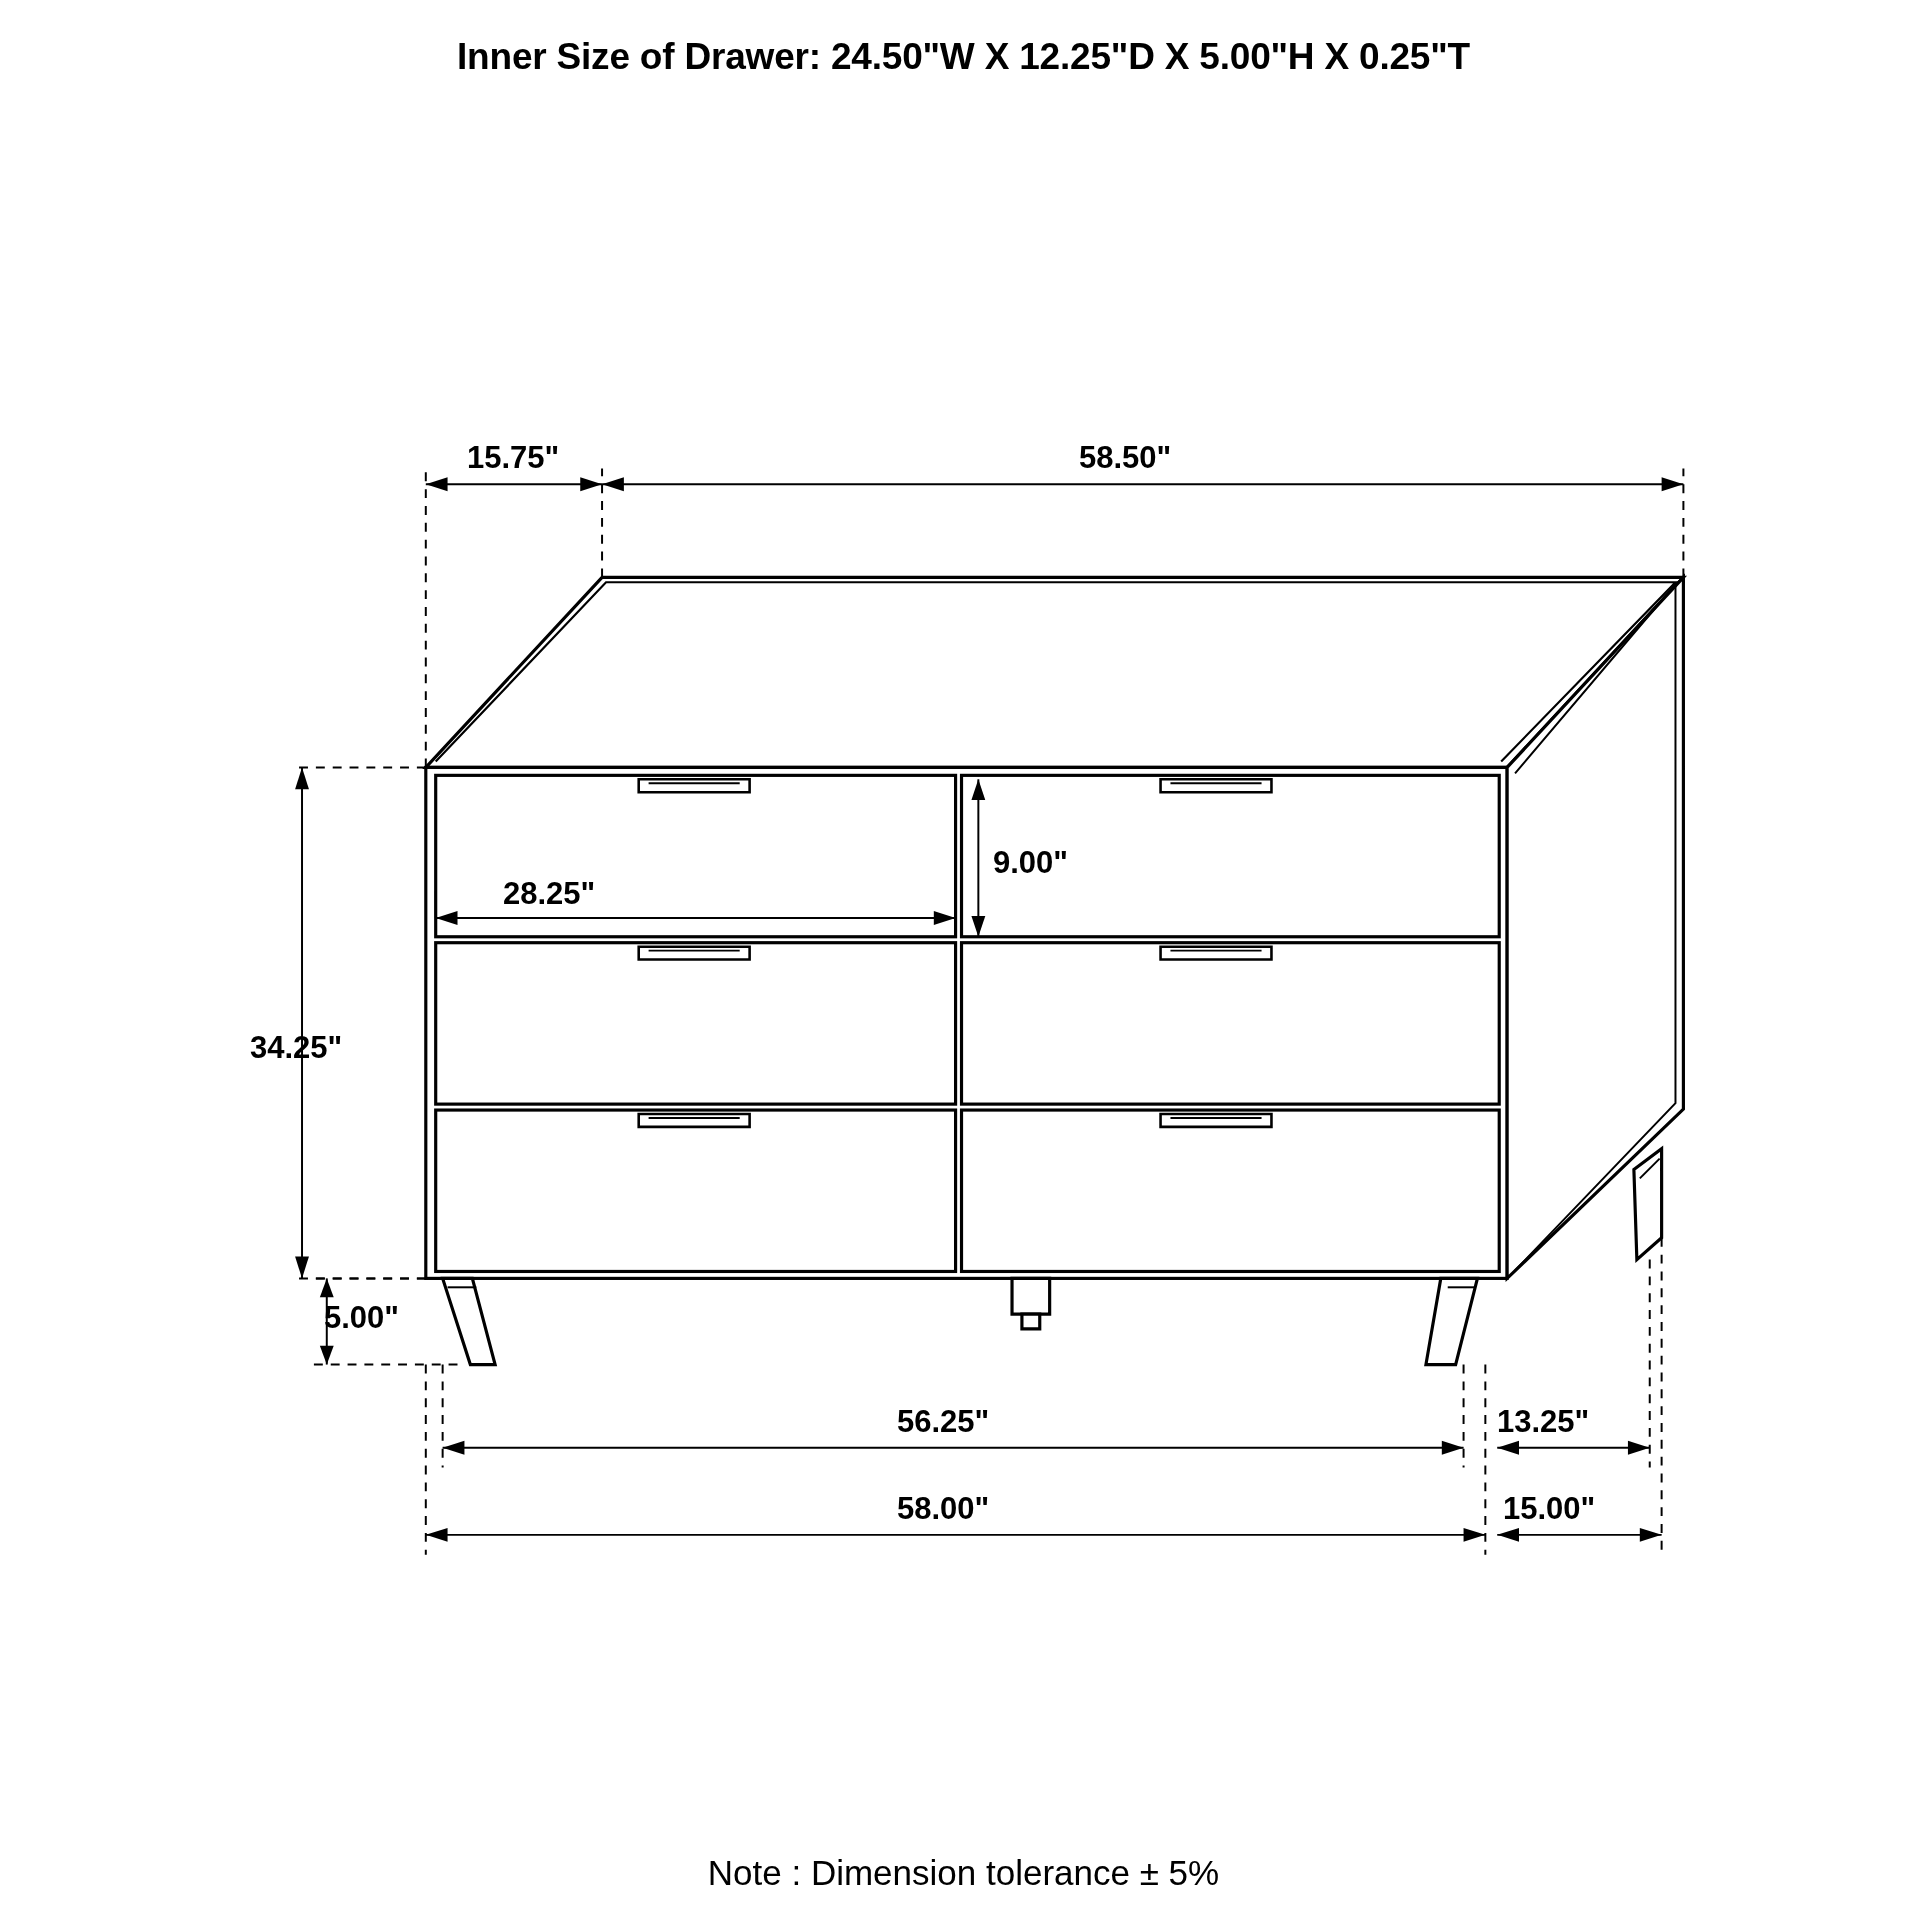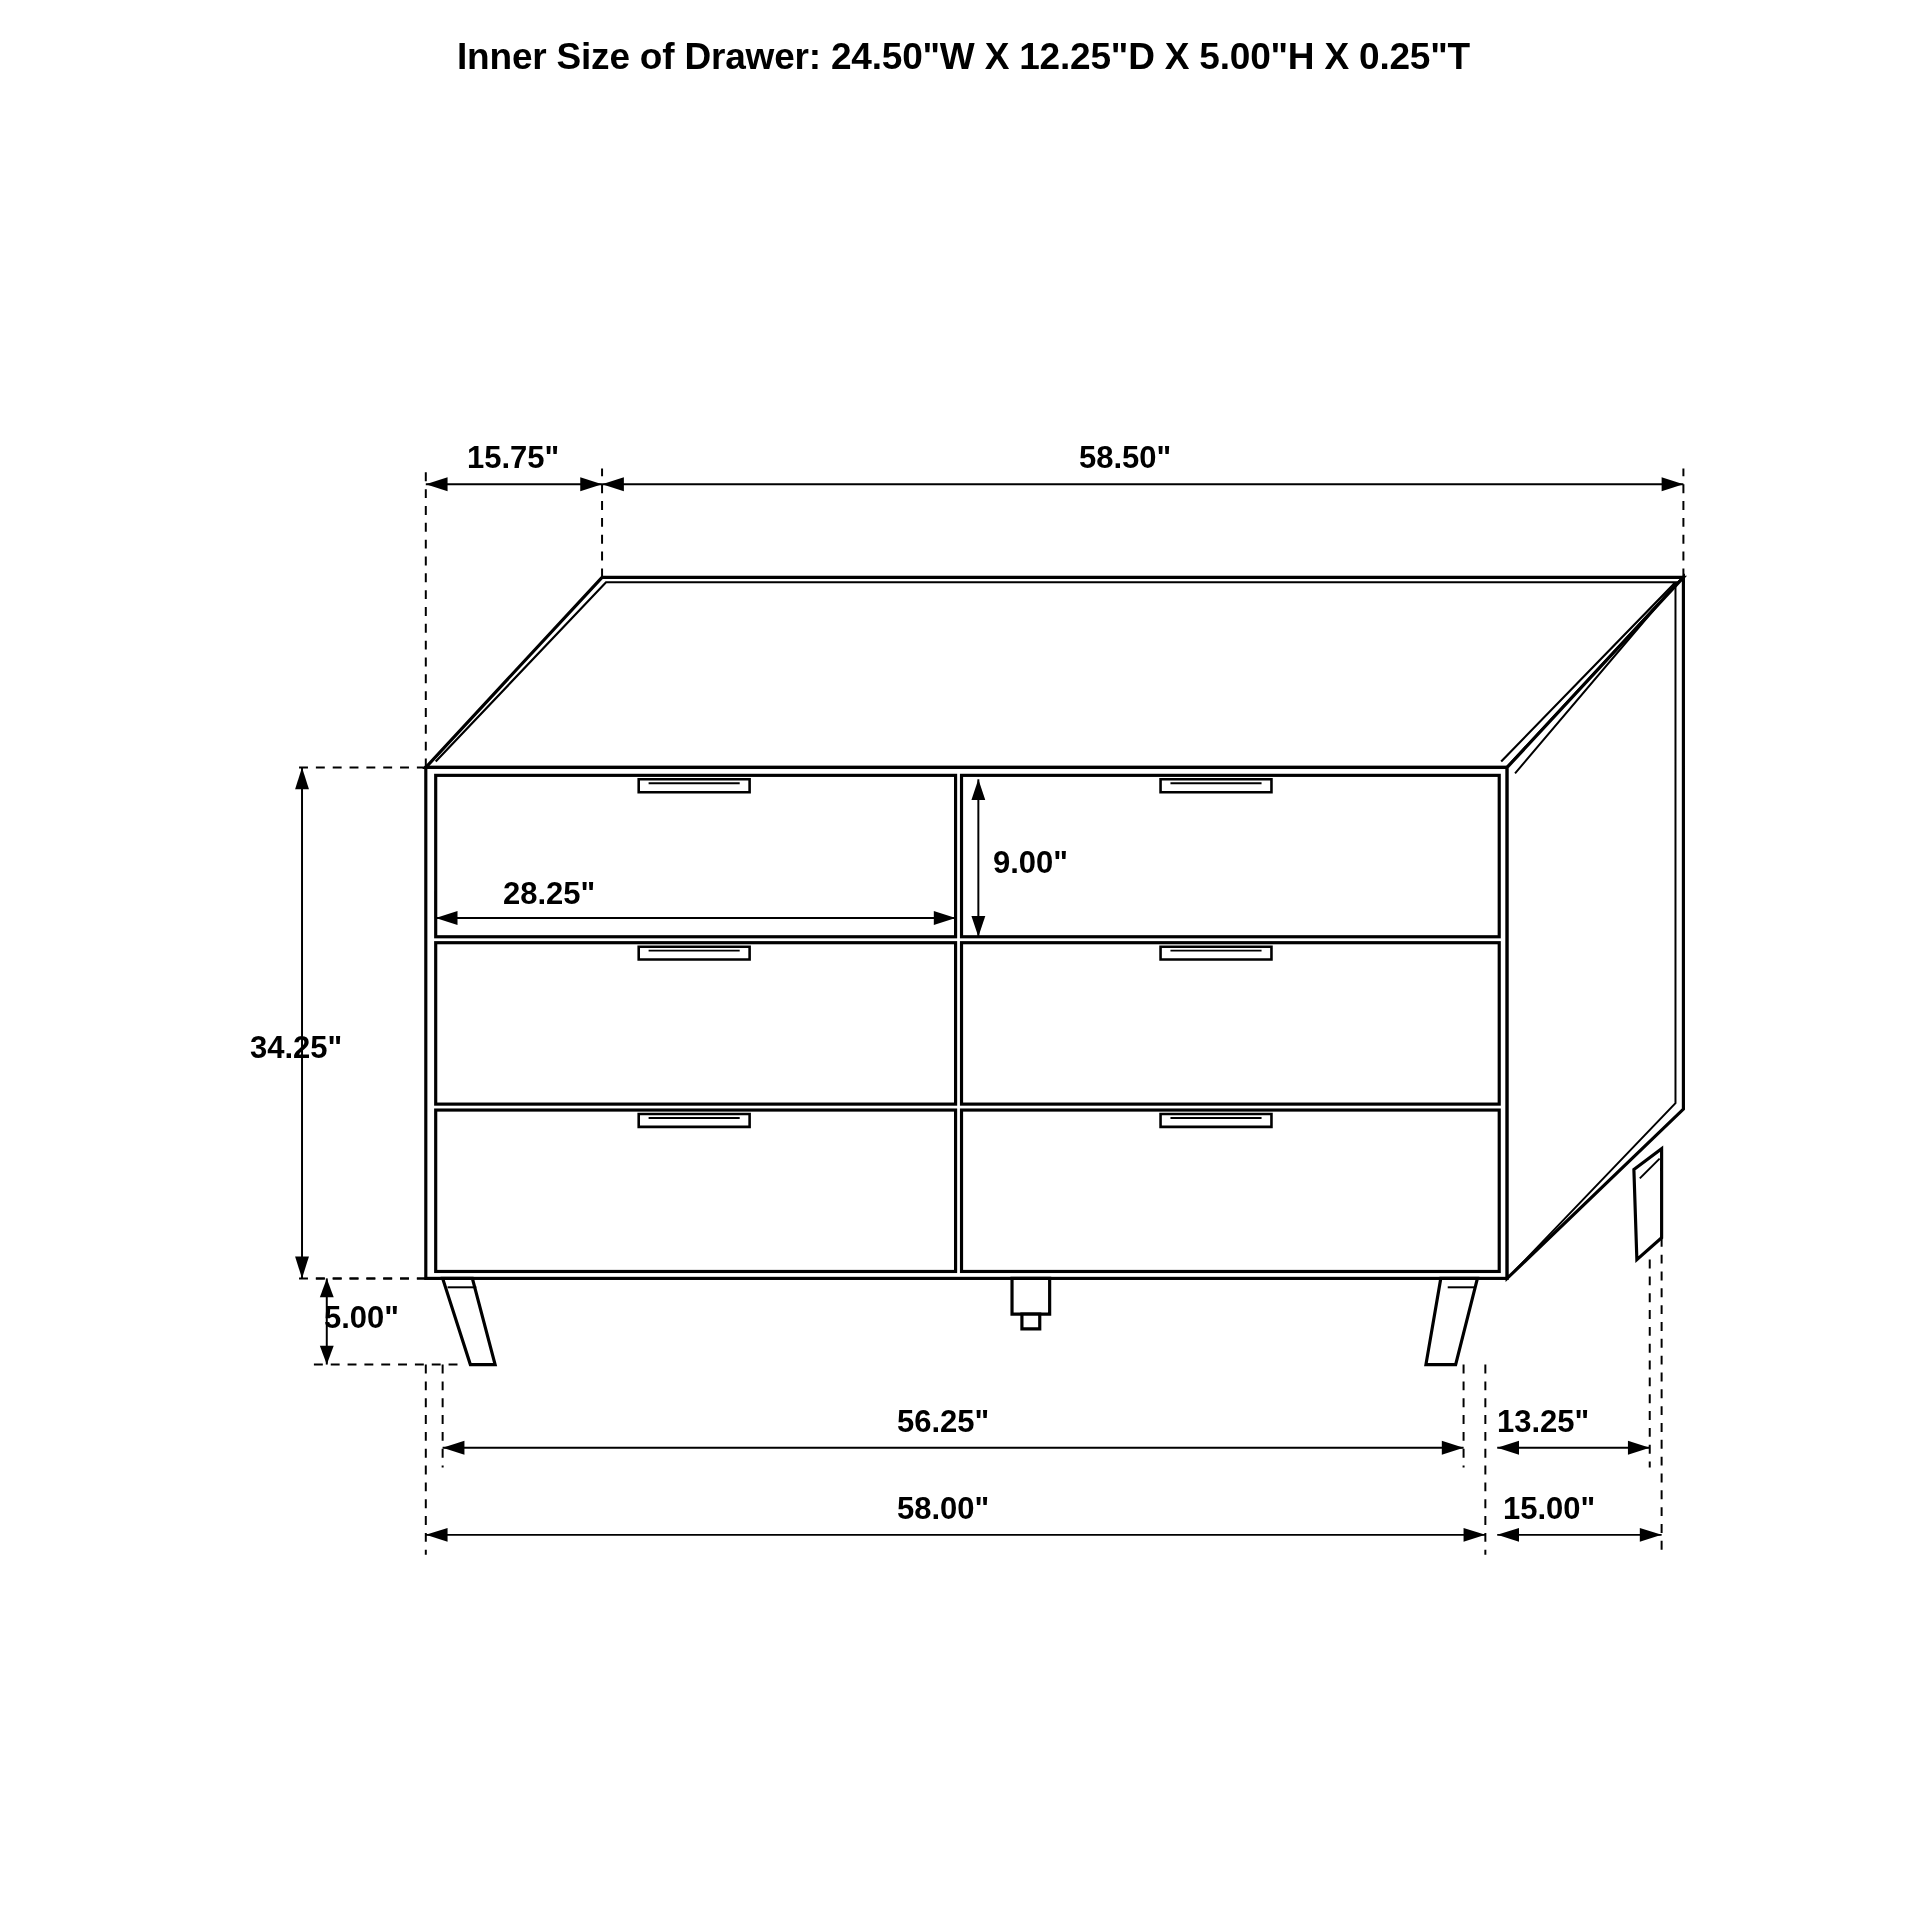--- a/index.html
+++ b/index.html
@@ -185,15 +185,16 @@
   <div class="dim-label" style="left:324px; top:1300px;">5.00"</div>
 
   <div class="dim-label" style="left:897px; top:1404px;">56.25"</div>
 
   <div class="dim-label" style="left:1497px; top:1404px;">13.25"</div>
 
   <div class="dim-label" style="left:897px; top:1491px;">58.00"</div>
 
   <div class="dim-label" style="left:1503px; top:1491px;">15.00"</div>
 
+  <div class="note">Note : Dimension tolerance  ± 5%</div>
 
 </div>
 
 
 </body></html>

